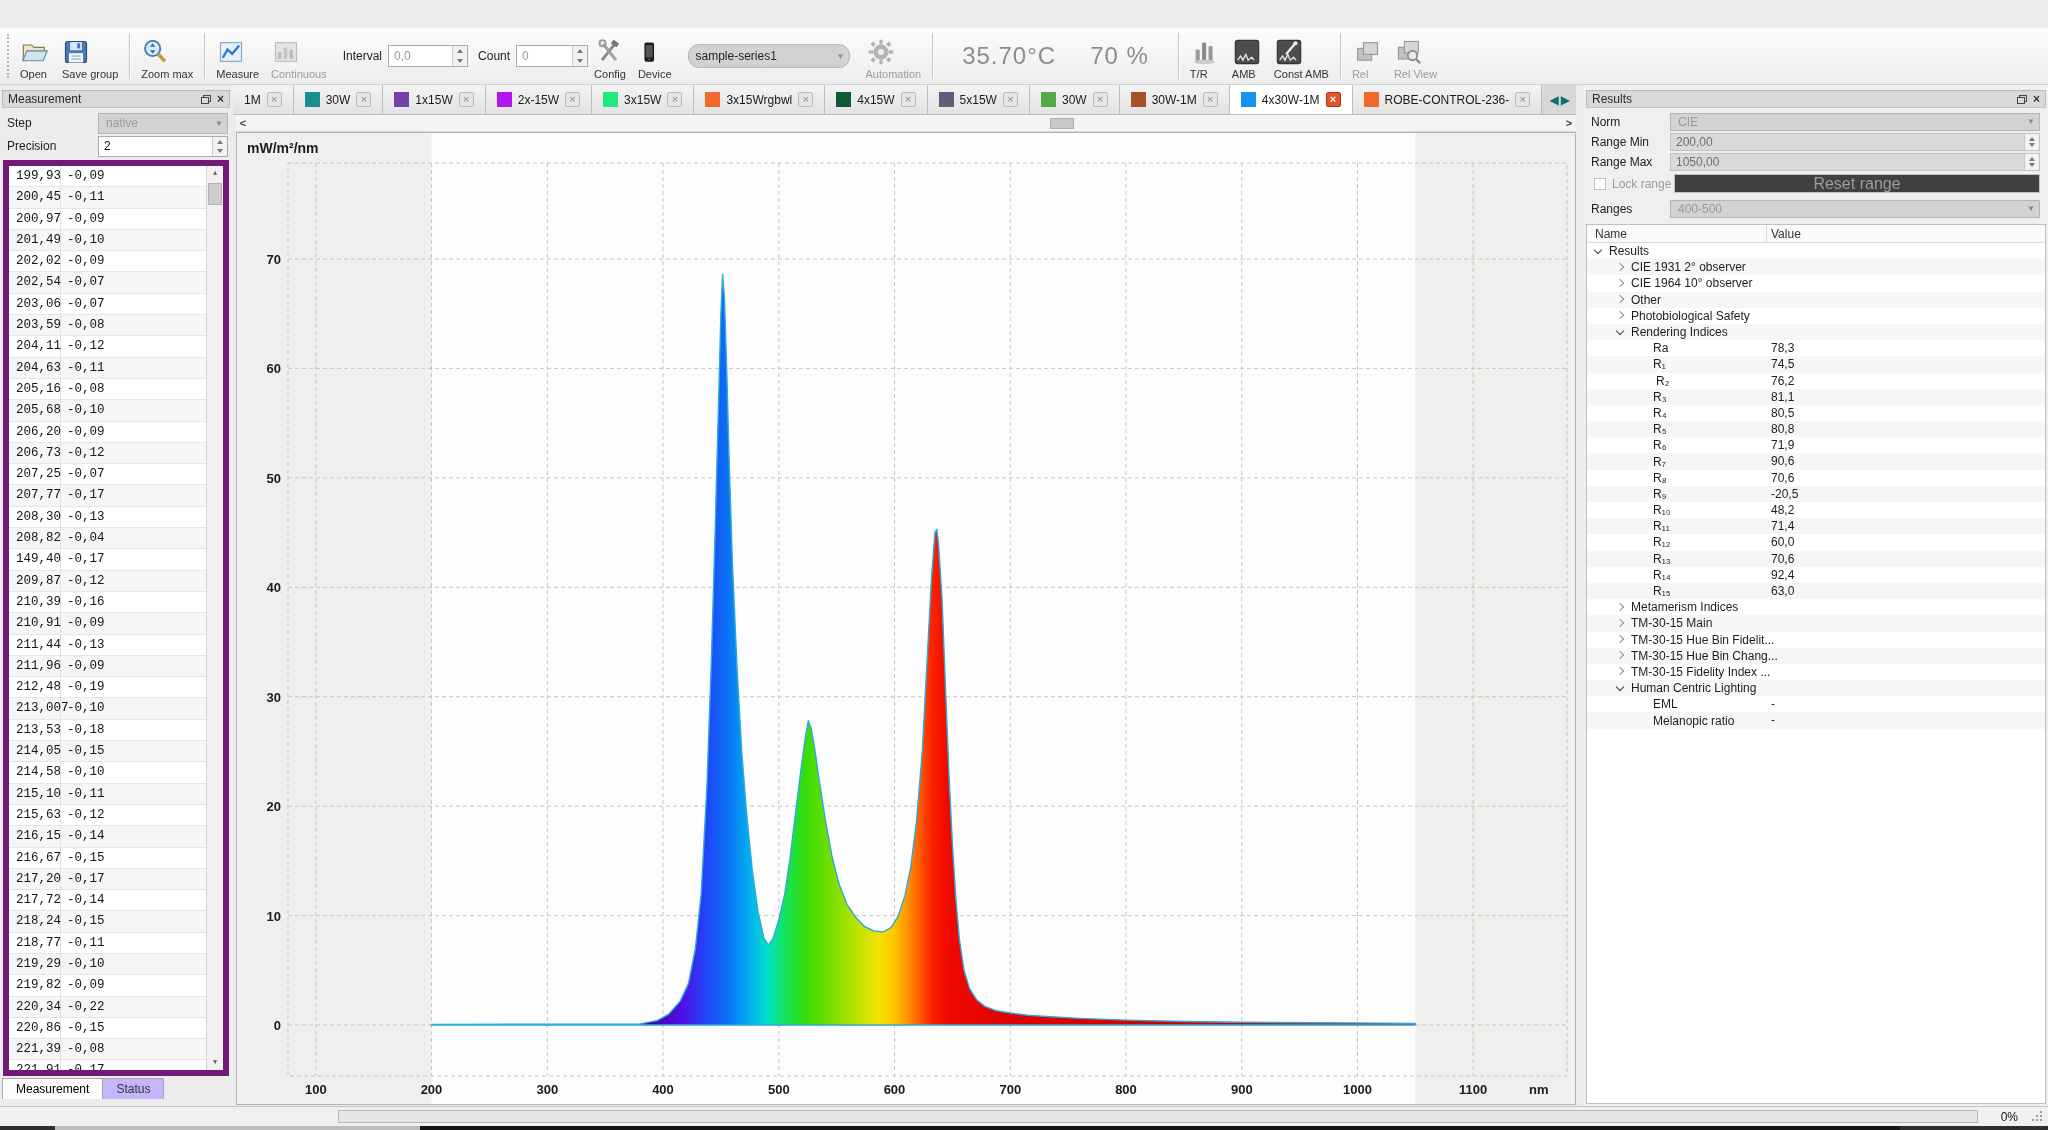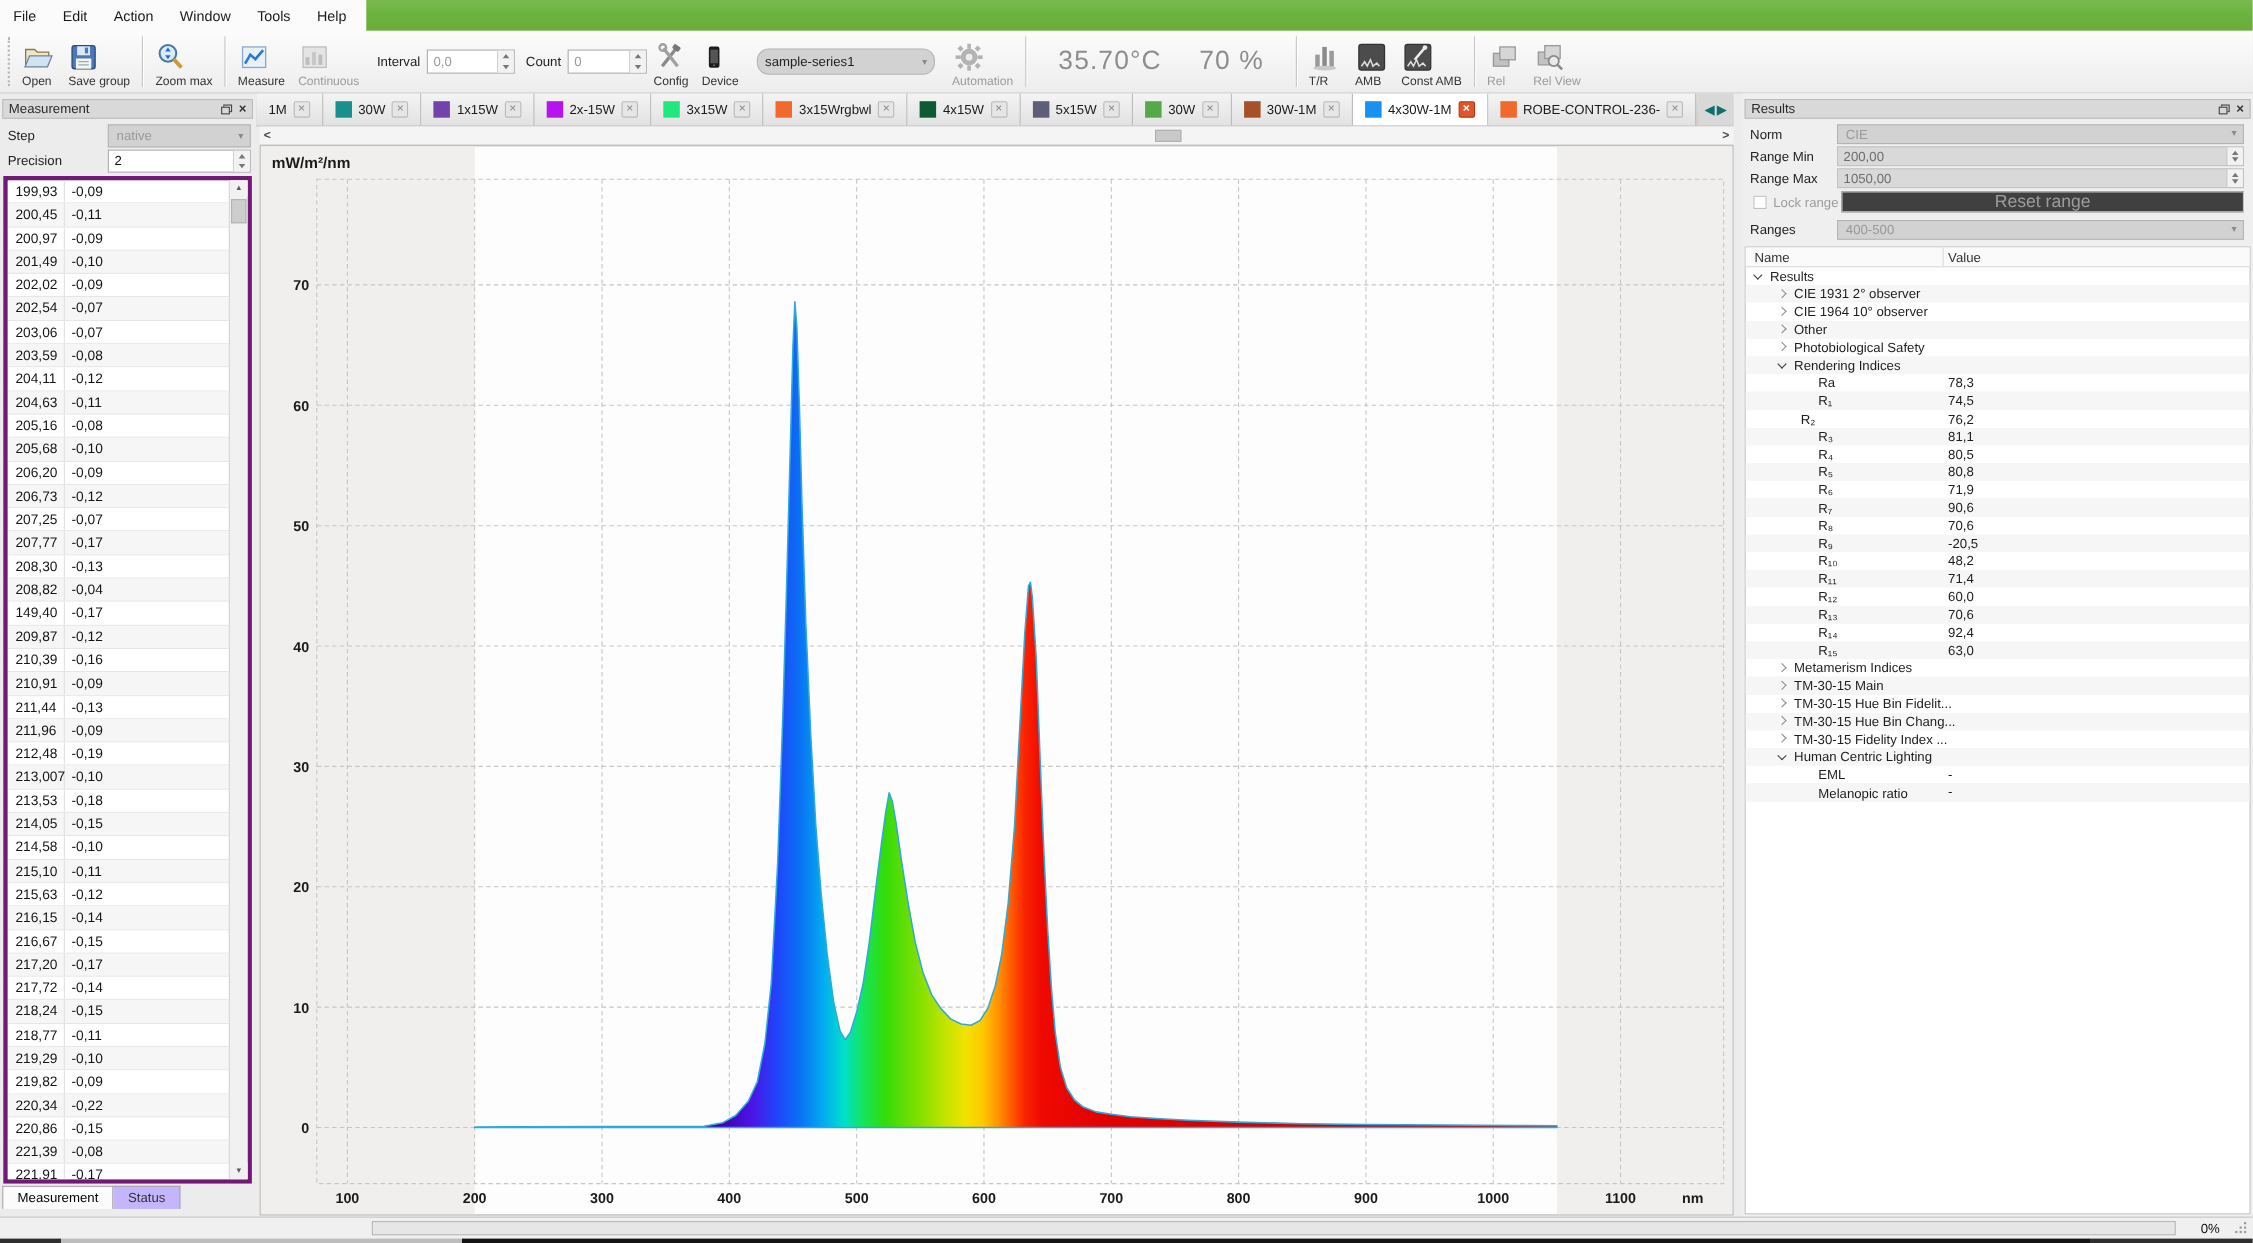--- a/index.html
+++ b/index.html
@@ -52,21 +52,21 @@
   .panel-header .phicons { display:flex; gap:6px; align-items:center; }
   .ph-float { width:10px; height:9px; position:relative; }
   .ph-float::before { content:""; position:absolute; right:0; top:0; width:6px; height:5px; border:1px solid #444; }
   .ph-float::after { content:""; position:absolute; left:0; bottom:0; width:6px; height:5px; border:1px solid #444; background:#d9d9d9; }
   .ph-close { font-size:12px; color:#333; line-height:10px; font-weight:bold; }
   .lp-row { position:absolute; left:2px; width:228px; height:22px; display:flex; align-items:center; }
   .lp-row .lp-label { width:96px; padding-left:5px; font-size:12px; color:#222; }
   .lp-field { flex:1; margin-right:2px; height:21px; }
   .combo.disabled .cval { color:#9a9a9a; }
   .spinfield.enabled .fval { color:#111; }
-  #meas-table { left:3px; top:160px; width:226px; height:916px; background:#fff; border:4px solid #701a75; display:flex; }
+  #meas-table { left:3px; top:160px; width:226px; height:916px; background:#fff; border:6px solid #701a75; display:flex;font-family:Liberation Mono, monospace; }
   #meas-rows { flex:1; overflow:hidden; }
   .mrow { height:21.3px; display:flex; border-bottom:1px solid #e6e6e6; background:#fff; font-size:12.5px; color:#141414; }
   .mrow.alt { background:#f6f6f6; }
   .mc1 { width:52px; padding:3px 0 0 7px; border-right:1px solid #e0e0e0; }
   .mc2 { flex:1; padding:3px 0 0 6px; }
   .vscroll { width:17px; background:#f1f1f1; border-left:1px solid #d4d4d4; position:relative; }
   .vscroll .sarrow { position:absolute; left:0; width:16px; height:15px; text-align:center; font-size:7px; color:#5a5a5a; line-height:15px; background:#f1f1f1; }
   .vscroll .sup { top:0; }
   .vscroll .sdn { bottom:0; }
   .vscroll .sthumb { position:absolute; left:1px; top:17px; width:14px; height:22px; background:#cdcdcd; border:1px solid #b2b2b2; }
@@ -106,29 +106,20 @@
   #progress-track { position:absolute; left:338px; top:3px; width:1640px; height:13px; background:#e6e6e6; border:1px solid #b8b8b8; }
   #progress-label { position:absolute; right:30px; top:3px; font-size:12px; color:#111; }
   #resize-grip { position:absolute; right:6px; bottom:5px; width:2px; height:2px; background:#9a9a9a; box-shadow:-4px 0 #9a9a9a,-8px 0 #9a9a9a,0 -4px #9a9a9a,-4px -4px #9a9a9a,0 -8px #9a9a9a; }
   #taskbar { left:0; top:1126px; width:2048px; height:4px; background:linear-gradient(to right,#2e2e2e 0 55px,#bdbdbd 55px 420px,#141414 420px 1900px,#2e2e2e 1900px); }
 </style>
 </head>
 <body>
 
 <div id="app">
 
-  <div id="menubar" class="abs">
-    <span class="menu-item">File</span>
-    <span class="menu-item">Edit</span>
-    <span class="menu-item">Action</span>
-    <span class="menu-item">Window</span>
-    <span class="menu-item">Tools</span>
-    <span class="menu-item">Help</span>
-    <div id="menu-green"></div>
-  </div>
 
   <div id="toolbar" class="abs">
     <div class="tb-grip"></div>
 
     <div class="tbtn">
       <svg width="30" height="28" viewBox="0 0 24 24">
           <path d="M2 19 V6 h7 l2 2 h9 v3" fill="#efe6c8" stroke="#8a7a4a"></path>
           <path d="M1.5 19.5 L5 11 h17.5 L19 19.5 Z" fill="#cfe3f0" stroke="#6a85a0"></path>
         </svg>
       <span class="tlbl">Open</span>
@@ -717,21 +708,21 @@
             <span>Rendering Indices</span>
           </div>
           <div class="trow" style="padding-left: 66px;">
             <span>Ra</span>
             <span class="tval">78,3</span>
           </div>
           <div class="trow alt" style="padding-left: 66px;">
             <span>R₁</span>
             <span class="tval">74,5</span>
           </div>
-          <div class="trow" style="padding-left: 50px;">
+          <div class="trow" style="padding-left: 69px;">
             <span>R₂</span>
             <span class="tval">76,2</span>
           </div>
           <div class="trow alt" style="padding-left: 66px;">
             <span>R₃</span>
             <span class="tval">81,1</span>
           </div>
           <div class="trow" style="padding-left: 66px;">
             <span>R₄</span>
             <span class="tval">80,5</span>

